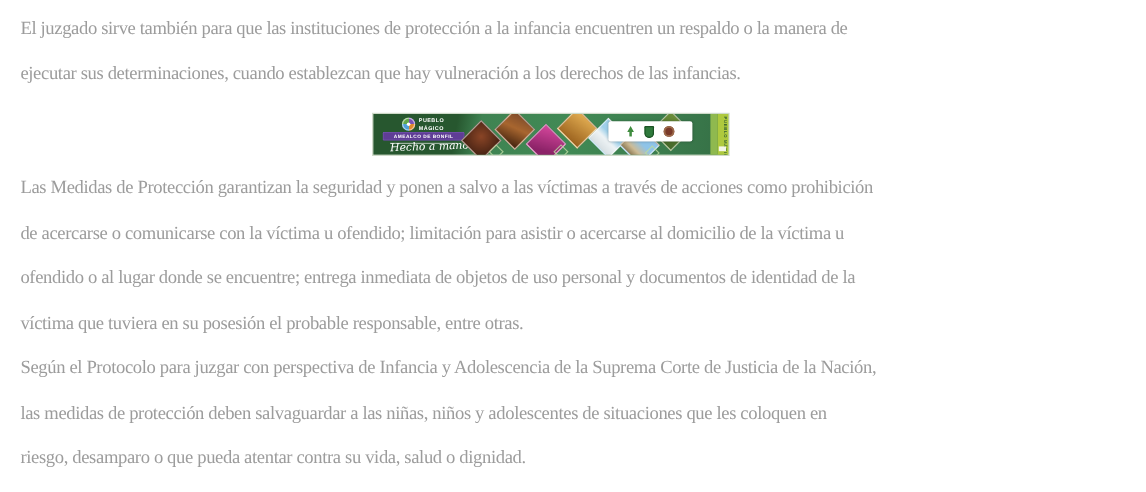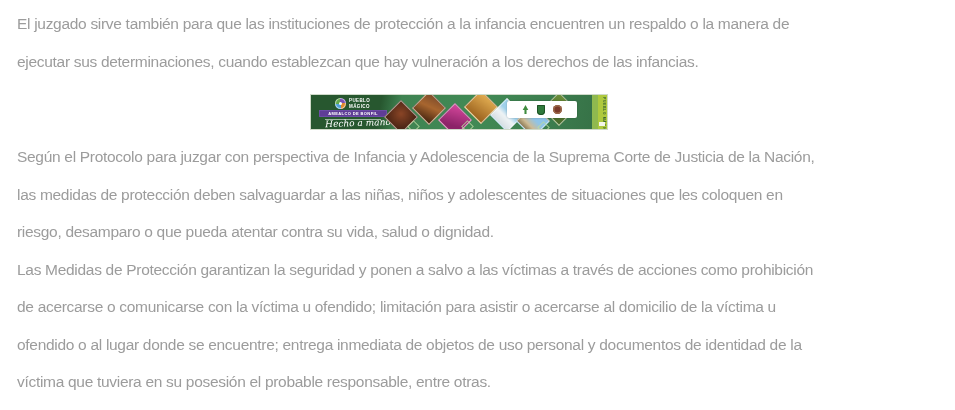--- a/index.html
+++ b/index.html
@@ -4,21 +4,21 @@
 <style>
   html,body{margin:0;padding:0;}
   body{
     width:955px;height:410px;background:#ffffff;overflow:hidden;
     font-family:"Liberation Sans",sans-serif;
   }
   .article{padding:5px 0 0 17px;}
   .para{
     margin:0;width:938px;
     font-size:15.5px;line-height:37.5px;letter-spacing:-0.3px;
-    color:#9c9c9c;white-space:pre-line;font-weight:400;
+    color:#9c9c9c;white-space:pre-line;font-weight:400;font-family:Liberation Serif, serif;
   }
   
   .banner{
     position:relative;margin:14px 0 8px 293px;width:298px;height:36px;
     overflow:hidden;border:1px solid #cfdac9;box-sizing:border-box;
     background:linear-gradient(100deg,#27572f 0 70px,#3f8352 90px,#418a55 55%,#3c7d4e 80%,#356f45 100%);
     cursor:pointer;
   }
   .pinwheel{
     position:absolute;left:24px;top:3px;width:11px;height:11px;border-radius:50%;
@@ -110,22 +110,22 @@
       <div class="logo-seal"></div>
     </div>
 
     <div class="strip-light"></div>
     <div class="strip-lime">
       <span>PUEBLO MÁGICO AMEALCO</span>
     </div>
     <div class="strip-chip"></div>
   </div>
 
-  <p class="para">Según el Protocolo para juzgar con perspectiva de Infancia y Adolescencia de la Suprema Corte de Justicia de la Nación,
-las medidas de protección deben salvaguardar a las niñas, niños y adolescentes de situaciones que les coloquen en
-riesgo, desamparo o que pueda atentar contra su vida, salud o dignidad.</p>
-
   <p class="para">Las Medidas de Protección garantizan la seguridad y ponen a salvo a las víctimas a través de acciones como prohibición
 de acercarse o comunicarse con la víctima u ofendido; limitación para asistir o acercarse al domicilio de la víctima u
 ofendido o al lugar donde se encuentre; entrega inmediata de objetos de uso personal y documentos de identidad de la
 víctima que tuviera en su posesión el probable responsable, entre otras.</p>
 
+  <p class="para">Según el Protocolo para juzgar con perspectiva de Infancia y Adolescencia de la Suprema Corte de Justicia de la Nación,
+las medidas de protección deben salvaguardar a las niñas, niños y adolescentes de situaciones que les coloquen en
+riesgo, desamparo o que pueda atentar contra su vida, salud o dignidad.</p>
+
 </div>
 
 </body></html>

